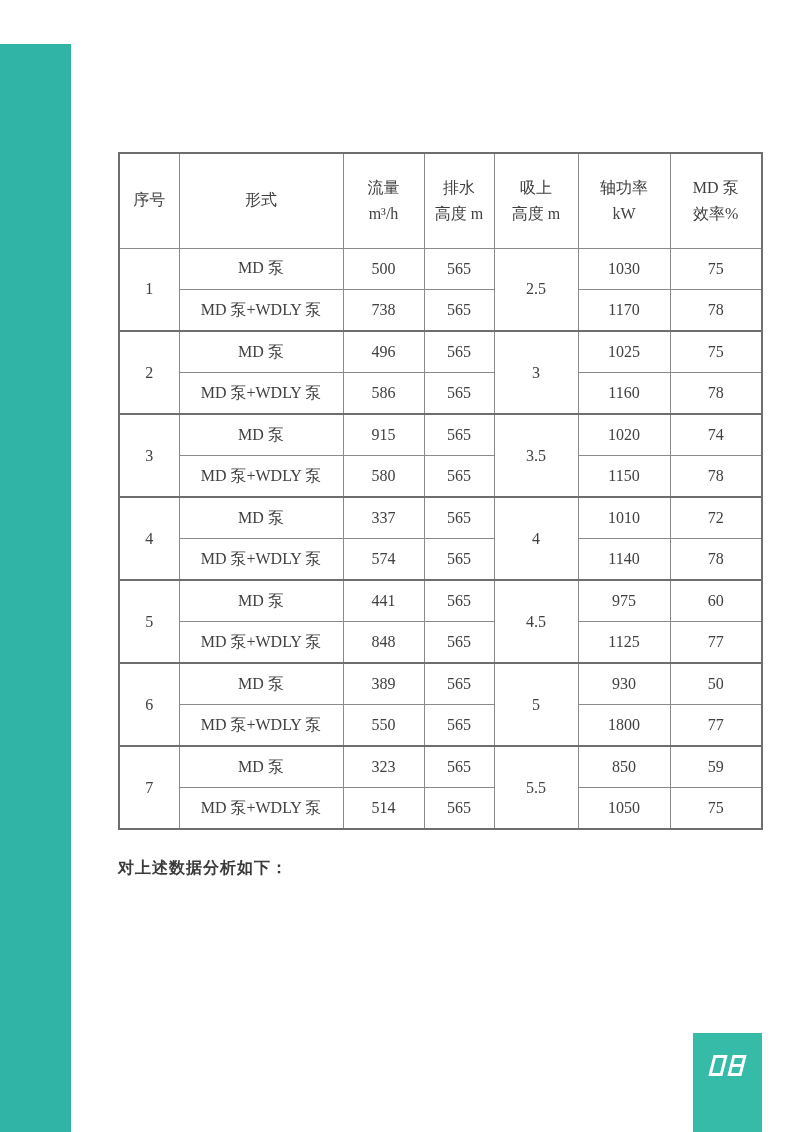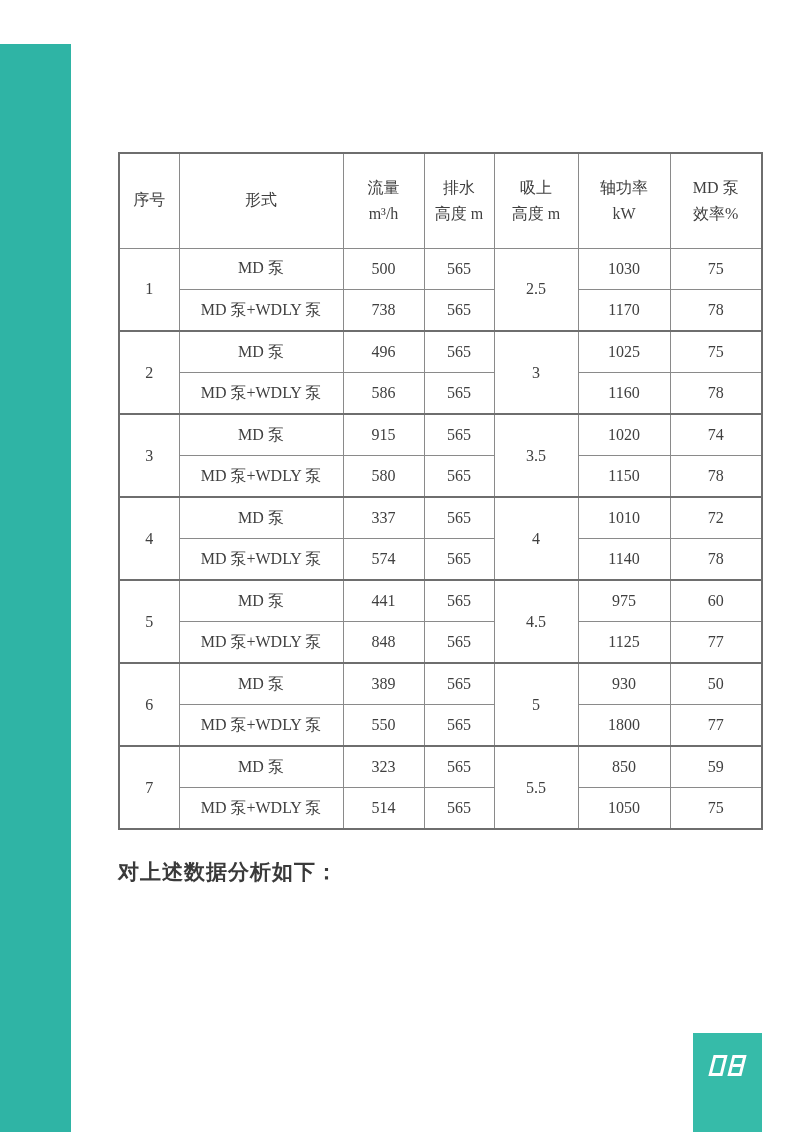--- a/index.html
+++ b/index.html
@@ -41,21 +41,21 @@
   .pump-table tbody tr { height: 41.5px; }
   .pump-table tbody tr.group-sep td { border-top: 2px solid #6e6e6e; }
   .hl { height: 16px; line-height: 16px; margin: 10px 0; }
 
   
   .analysis-note {
     position: absolute;
     left: 118px; top: 858px;
     font-family: Liberation Sans, sans-serif;
     font-weight: bold;
-    font-size: 21px;
+    font-size: 16px;
     color: #3a3a3a;
     letter-spacing: 1px;
   }
 
   
   .page-badge {
     position: absolute;
     left: 693px; top: 1033px;
     width: 69px; height: 99px;
     background: #36bba9;

